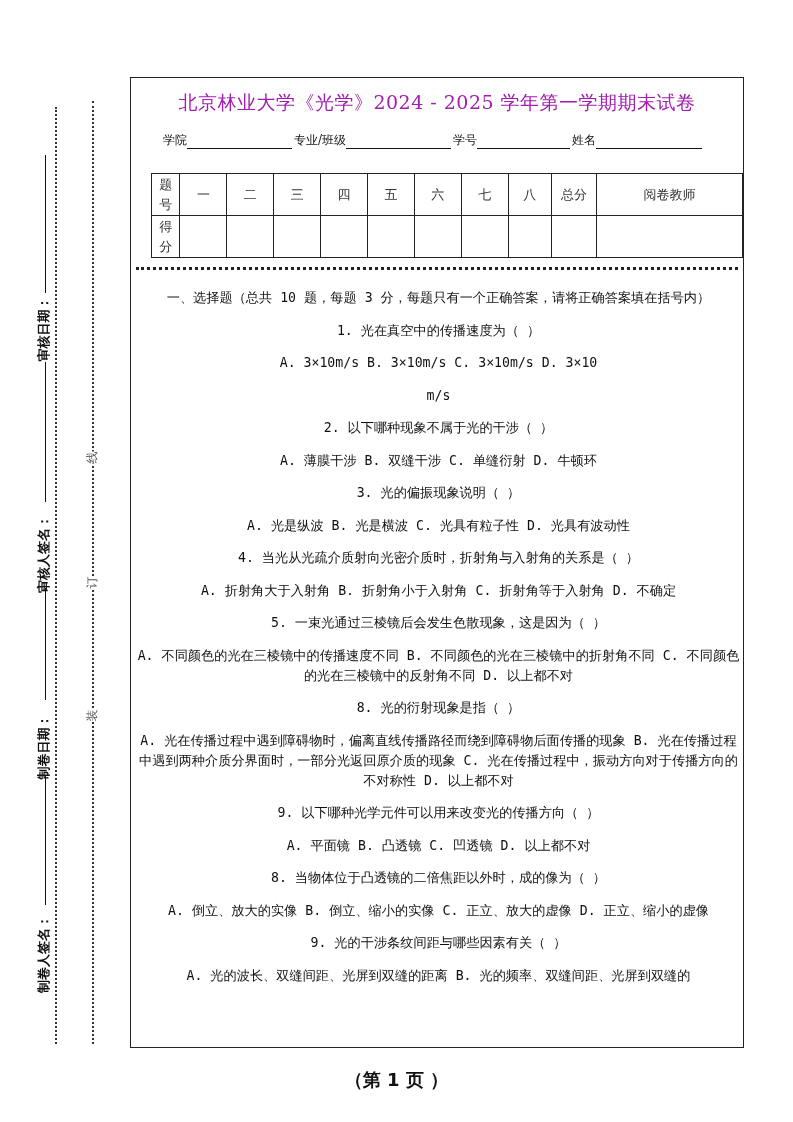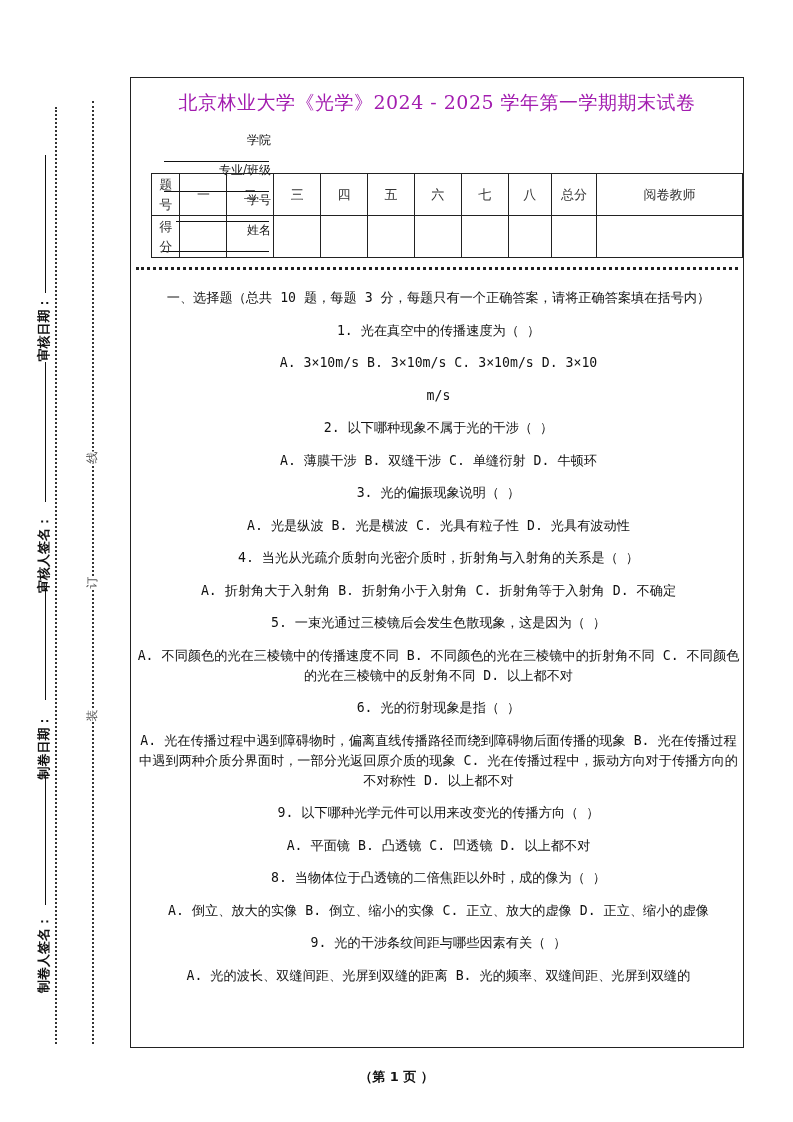--- a/index.html
+++ b/index.html
@@ -2,40 +2,40 @@
 <html><head>
 <meta charset="utf-8">
 <style>
   html, body { margin:0; padding:0; background:#ffffff; }
   body { width:793px; height:1122px; position:relative; overflow:hidden;
          font-family:"DejaVu Serif", serif; color:#111; }
   .frame { position:absolute; left:130px; top:77px; width:614px; height:971px;
            border:1.5px solid #222; box-sizing:border-box; }
   .title { position:absolute; left:0; width:100%; top:12px; text-align:center;
            font-family:"DejaVu Serif", serif; font-size:19px; letter-spacing:0.5px; color:#a21caf; }
-  .infoline { position:absolute; top:54px; left:32px; font-size:12px; display:flex; align-items:flex-end;flex-direction:column; }
+  .infoline { position:absolute; top:54px; left:32px; font-size:12px; display:flex; align-items:flex-end; }
   .infoline .lab { white-space:nowrap; }
   .infoline .blank { display:inline-block; border-bottom:1px solid #111; height:12px; margin-right:2px; }
   table.score { position:absolute; left:20px; top:95px; border-collapse:collapse; font-size:13px; }
   table.score td { border:1px solid #222; text-align:center; color:#333; padding:0; }
   table.score td.hdr { line-height:20px; }
   .dotsep { position:absolute; left:5px; right:5px; top:189px; height:0; border-top:3px dotted #222; }
   .content { position:absolute; left:5px; top:210px; width:605px; font-family:"DejaVu Sans Mono", monospace;
              font-size:13.2px; line-height:20px; color:#111;text-align:center; }
   .content p { margin:0; }
   .gap { height:12.5px; }
   .binding { position:absolute; left:0; top:0; width:130px; height:1122px; }
   .vline-solid { position:absolute; width:0; border-left:1.2px solid #111; }
   .vline-dot { position:absolute; width:0; border-left:2px dotted #333; }
   .vlabel { position:absolute; transform:rotate(-90deg); transform-origin:center center;
             font-family:"DejaVu Sans", sans-serif; font-weight:bold; font-size:13px; white-space:nowrap; color:#111; }
   .cutlabel { position:absolute; font-family:"DejaVu Serif", serif; font-size:12px; color:#555;
               transform:rotate(-90deg); background:#fff; padding:1px 0; }
   .footer { position:absolute; top:1068px; left:0; width:100%; text-align:center;
-            font-family:"DejaVu Sans", sans-serif; font-weight:bold; font-size:13px; }
+            font-family:"DejaVu Sans", sans-serif; font-weight:bold; font-size:18px; }
 </style>
 </head>
 <body>
 
 <div class="binding">
   <div class="vline-solid" style="left:45px; top:155px; height:138px;"></div>
   <div class="vlabel" style="left:4px; top:320px; width:80px; text-align:center;">审核日期：</div>
   <div class="vline-solid" style="left:45px; top:362px; height:140px;"></div>
   <div class="vlabel" style="left:4px; top:545px; width:80px; text-align:center;">审核人签名：</div>
   <div class="vline-solid" style="left:45px; top:588px; height:112px;"></div>
@@ -115,21 +115,21 @@
     <p>A. 光是纵波  B. 光是横波  C. 光具有粒子性  D. 光具有波动性</p>
     <div class="gap"></div>
     <p>4. 当光从光疏介质射向光密介质时，折射角与入射角的关系是（  ）</p>
     <div class="gap"></div>
     <p>A. 折射角大于入射角  B. 折射角小于入射角  C. 折射角等于入射角  D. 不确定</p>
     <div class="gap"></div>
     <p>5. 一束光通过三棱镜后会发生色散现象，这是因为（  ）</p>
     <div class="gap"></div>
     <p>A. 不同颜色的光在三棱镜中的传播速度不同  B. 不同颜色的光在三棱镜中的折射角不同  C. 不同颜色的光在三棱镜中的反射角不同  D. 以上都不对</p>
     <div class="gap"></div>
-    <p>6. 光的衍射现象是指（  ）</p>
+    <p>8. 光的衍射现象是指（  ）</p>
     <div class="gap"></div>
     <p>A. 光在传播过程中遇到障碍物时，偏离直线传播路径而绕到障碍物后面传播的现象  B. 光在传播过程中遇到两种介质分界面时，一部分光返回原介质的现象  C. 光在传播过程中，振动方向对于传播方向的不对称性  D. 以上都不对</p>
     <div class="gap"></div>
     <p>9. 以下哪种光学元件可以用来改变光的传播方向（  ）</p>
     <div class="gap"></div>
     <p>A. 平面镜  B. 凸透镜  C. 凹透镜  D. 以上都不对</p>
     <div class="gap"></div>
     <p>8. 当物体位于凸透镜的二倍焦距以外时，成的像为（  ）</p>
     <div class="gap"></div>
     <p>A. 倒立、放大的实像  B. 倒立、缩小的实像  C. 正立、放大的虚像  D. 正立、缩小的虚像</p>

